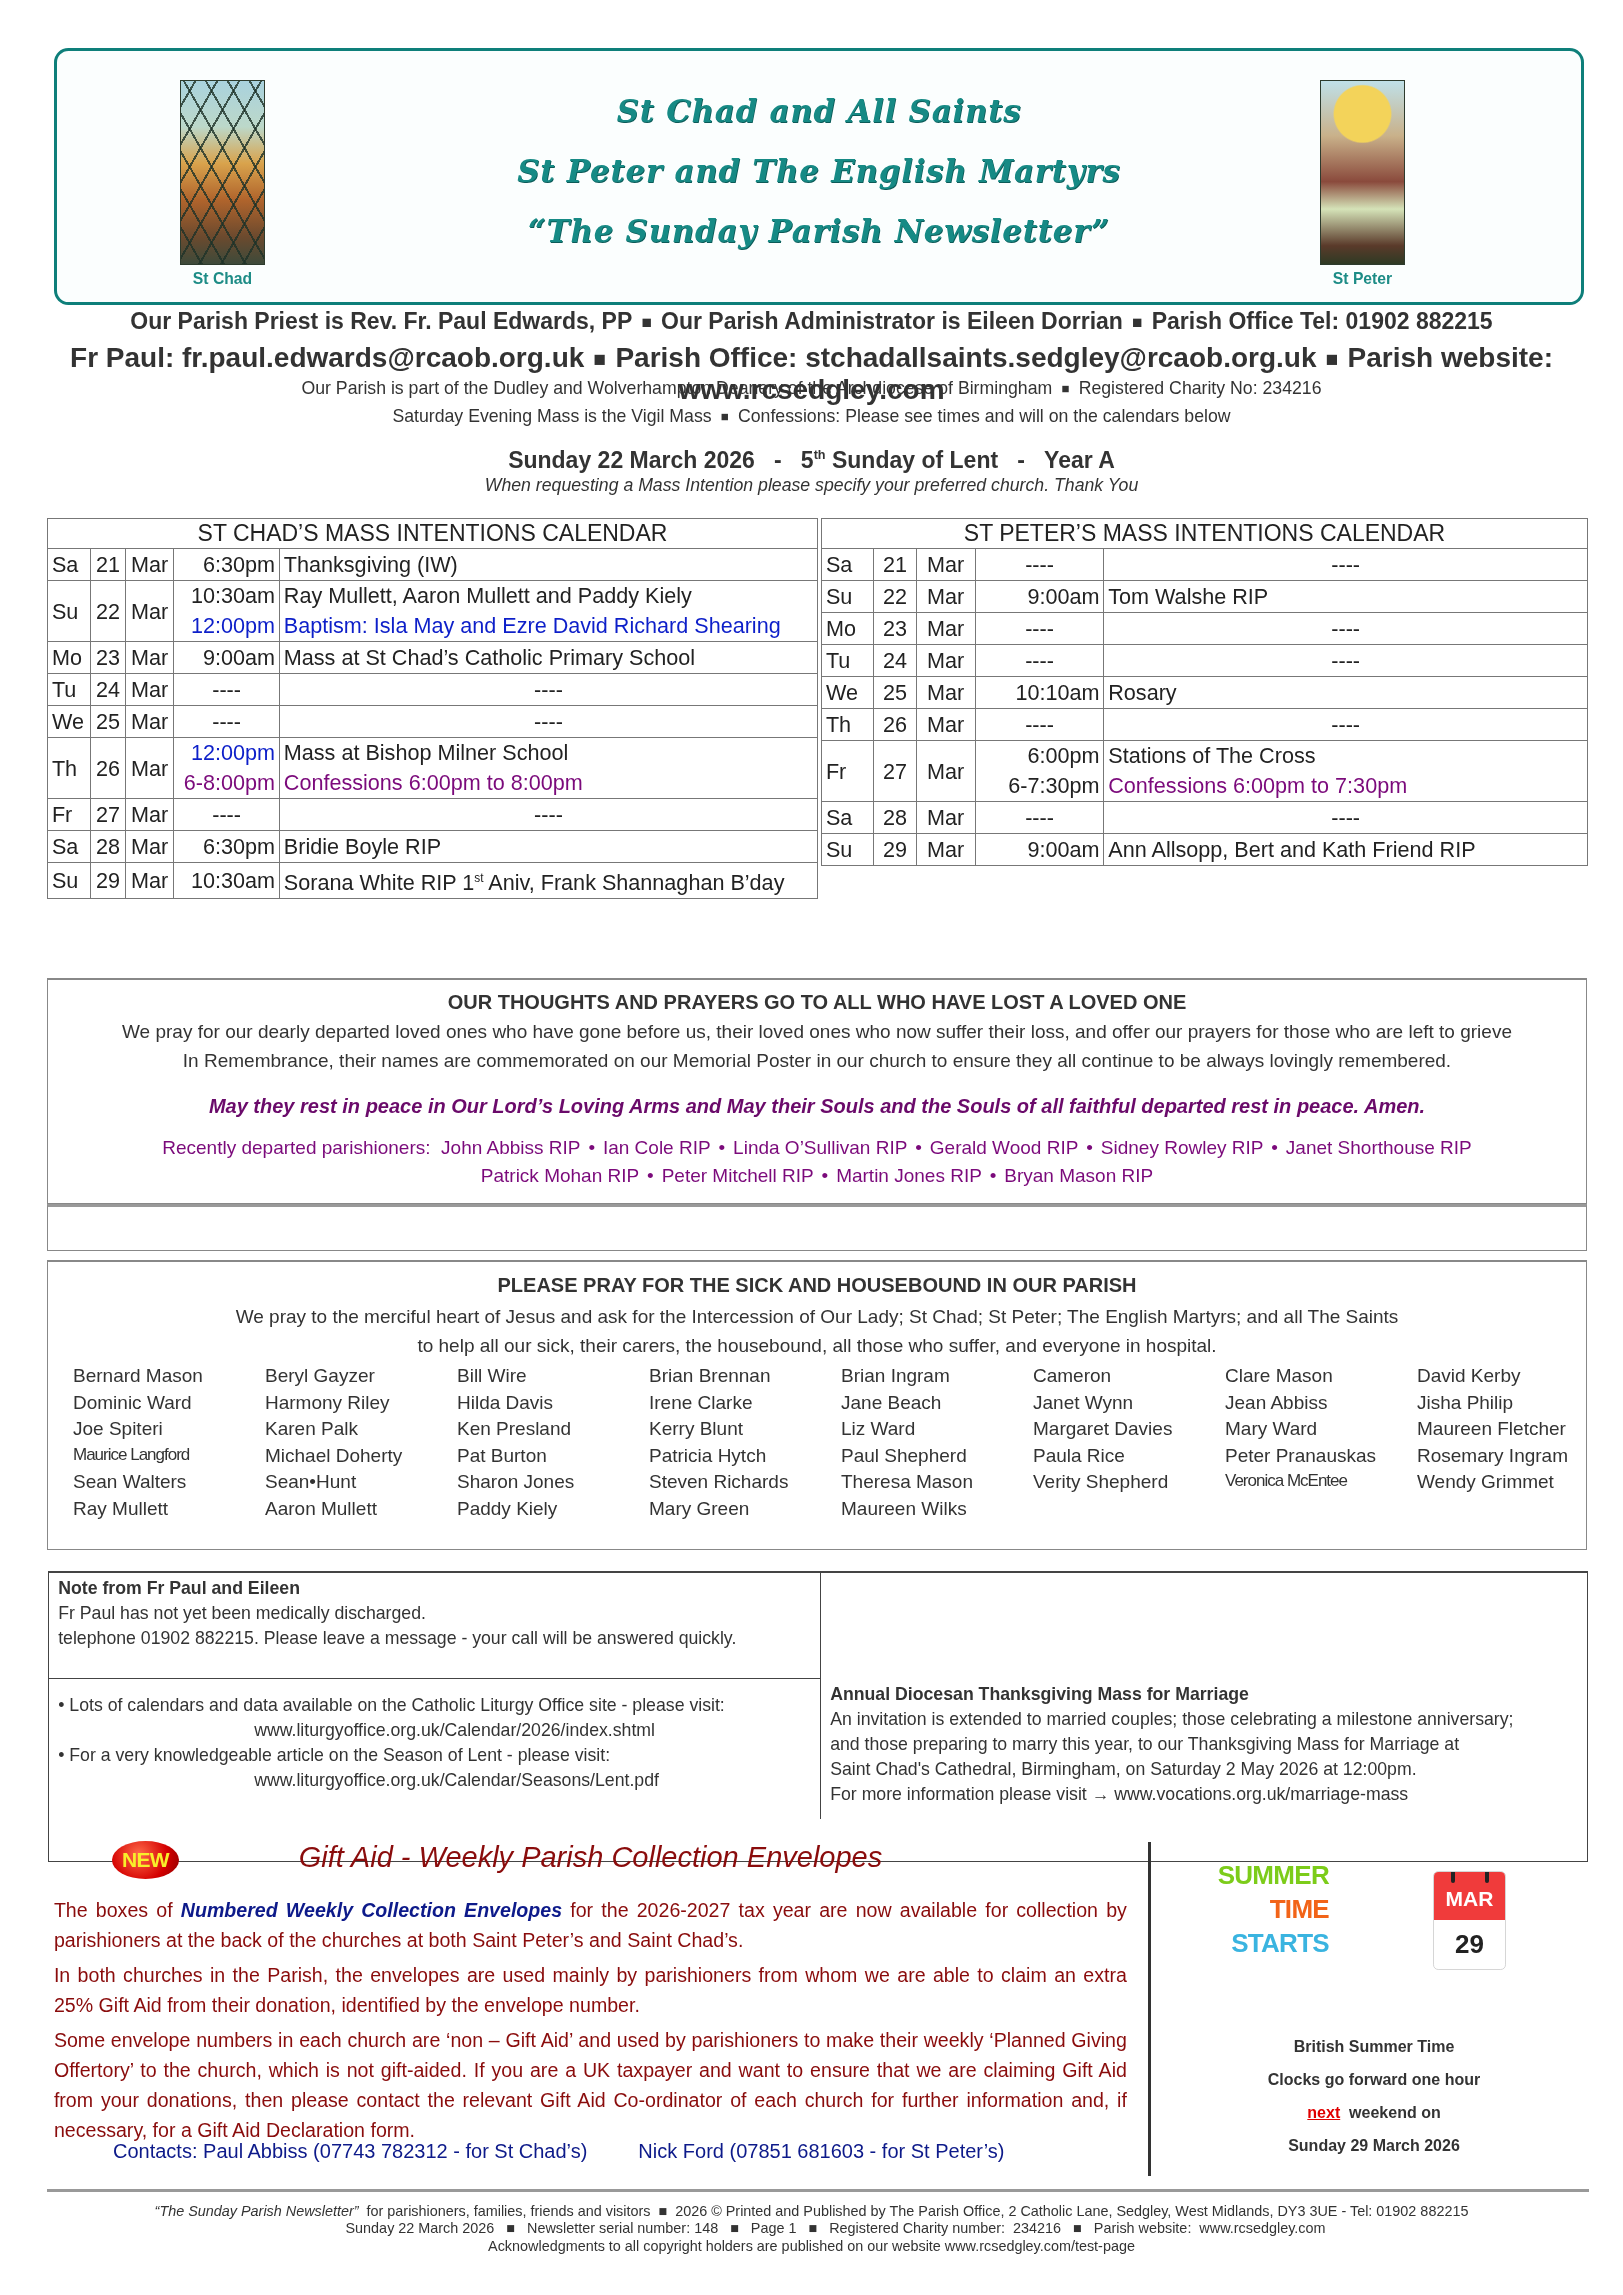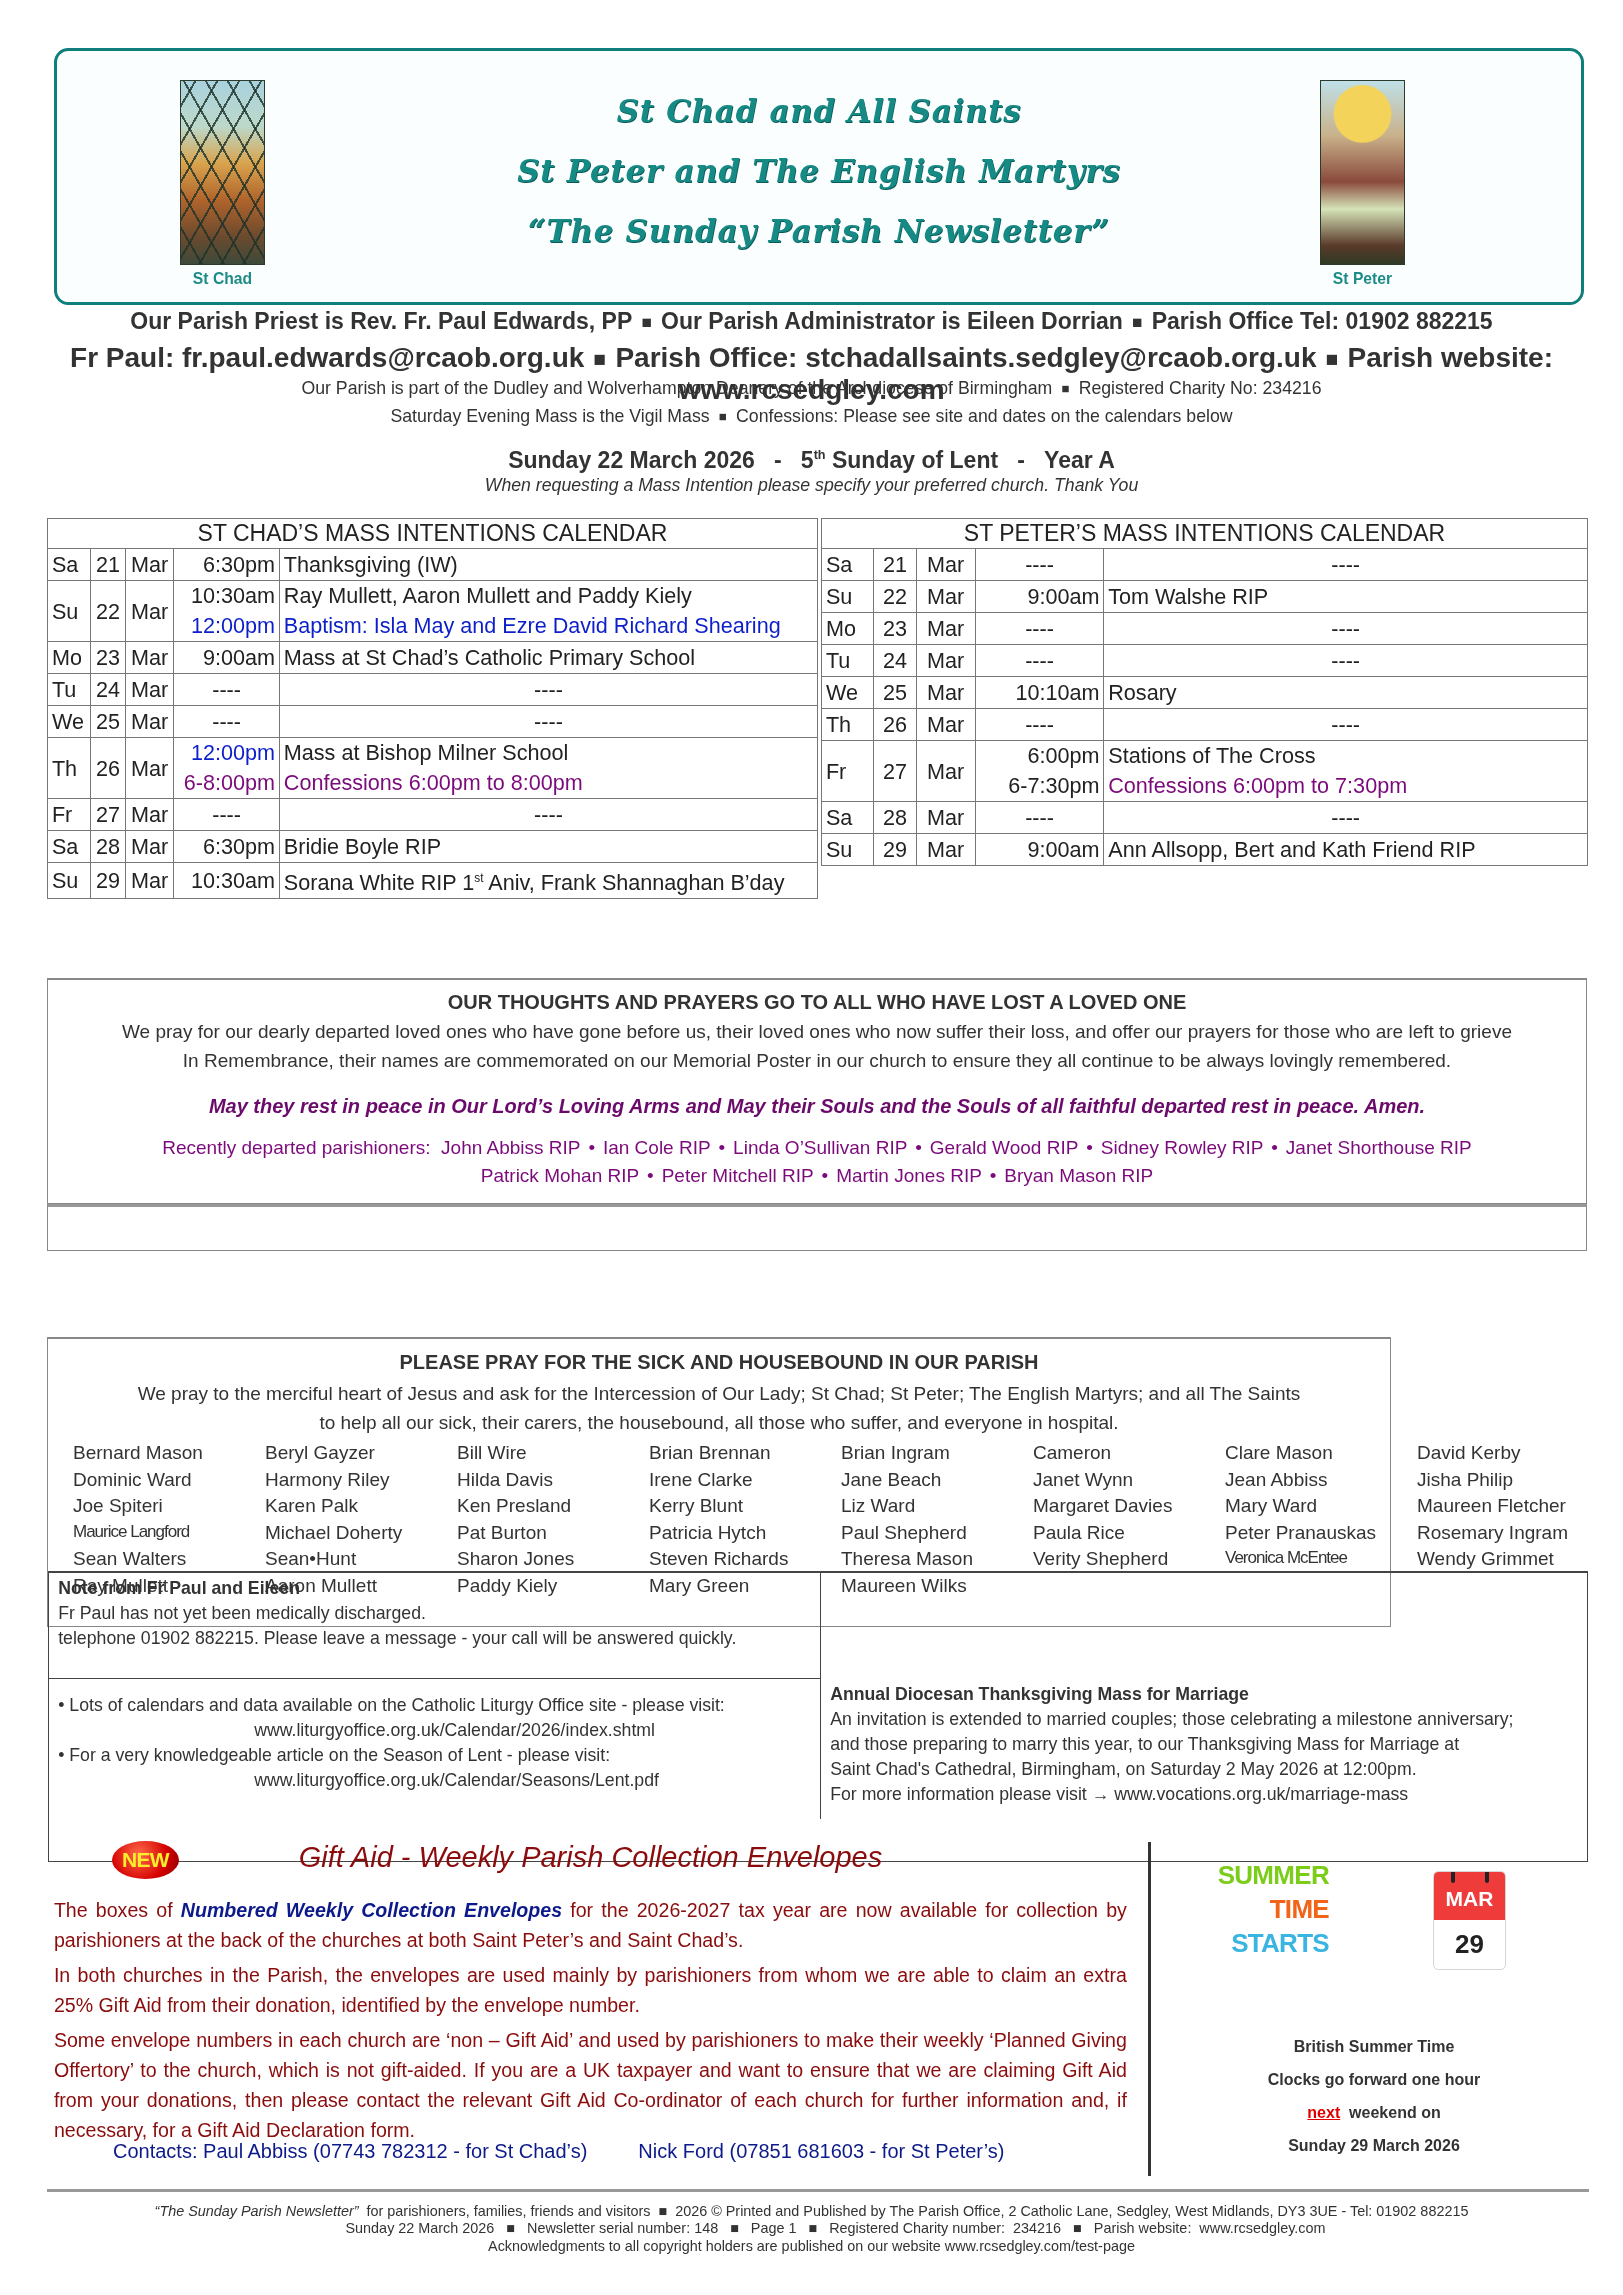--- a/index.html
+++ b/index.html
@@ -67,21 +67,21 @@
   .loved-extra { left: 47px; top: 1204px; width: 1540px; height: 47px; border-top: 3.3px solid #999; }
   .box-title { text-align: center; font-weight: bold; font-size: 20px; color: #333; }
   .box p { text-align: center; }
   .loved .box-title { margin-top: 10.5px; }
   .loved .body { font-size: 19px; line-height: 29px; margin-top: 3.9px; }
   .loved .amen { margin-top: 19.6px; font-size: 20px; font-weight: bold; font-style: italic; color: #6a0a6a; }
   .loved .departed { margin-top: 15.7px; font-size: 19px; line-height: 28px; color: #7b0a7b; }
   .bullet { margin: 0 7.9px; }
 
   
-  .sick { left: 47px; top: 1337px; width: 1344px; height: 290px; border-top: 2.6px solid #888; }
+  .sick { left: 47px; top: 1260px; width: 1540px; height: 290px; border-top: 2.6px solid #888; }
   .sick .box-title { margin-top: 11.8px; }
   .sick .body { font-size: 19px; line-height: 29px; margin-top: 5.2px; }
   .names { position: absolute; left: 25px; top: 103px; display: grid;
     grid-template-columns: repeat(8, 192px); grid-auto-rows: 26.5px; font-size: 19px; color: #333; }
 
   
   .notes { position: absolute; left: 48px; top: 1571px; width: 1540px; height: 291px; border: 1.3px solid #444; border-top: 2.6px solid #444; }
   .note { position: absolute; padding: 2.6px 9.2px; font-size: 17.7px; line-height: 25px; color: #333; }
   .note .h { font-weight: bold; }
   .n1 { left: 0; top: 0; width: 772px; height: 106px; border-right: 1.3px solid #444; border-bottom: 1.3px solid #444; }
@@ -144,21 +144,21 @@
 <div class="info l1">
   <span>Our Parish Priest is Rev. Fr. Paul Edwards, PP</span><span class="sep">■</span><span>Our Parish Administrator is Eileen Dorrian</span><span class="sep">■</span><span>Parish Office Tel: 01902 882215</span>
 </div>
 <div class="info l2">
   <span>Fr Paul:  fr.paul.edwards@rcaob.org.uk</span><span class="sep">■</span><span>Parish Office:  stchadallsaints.sedgley@rcaob.org.uk</span><span class="sep">■</span><span>Parish website:  www.rcsedgley.com</span>
 </div>
 <div class="info l3">
   <span>Our Parish is part of the Dudley and Wolverhampton Deanery of the Archdiocese of Birmingham</span><span class="sep">■</span><span>Registered Charity No: 234216</span>
 </div>
 <div class="info l4">
-  <span>Saturday Evening Mass is the Vigil Mass</span><span class="sep">■</span><span>Confessions: Please see site and dates on the calendars below</span>
+  <span>Saturday Evening Mass is the Vigil Mass</span><span class="sep">■</span><span>Confessions: Please see times and will on the calendars below</span>
 </div>
 <div class="info l5">
   <span>Sunday 22 March 2026</span>&nbsp;&nbsp; - &nbsp;&nbsp;<span>5</span><sup>th</sup> <span>Sunday of Lent</span>&nbsp;&nbsp; - &nbsp;&nbsp;<span>Year A</span>
 </div>
 <div class="info l6">When requesting a Mass Intention please specify your preferred church. Thank You</div>
 
 <table class="cal chad">
   <thead>
       <tr>
         <th colspan="5">ST  CHAD’S  MASS  INTENTIONS  CALENDAR</th>

